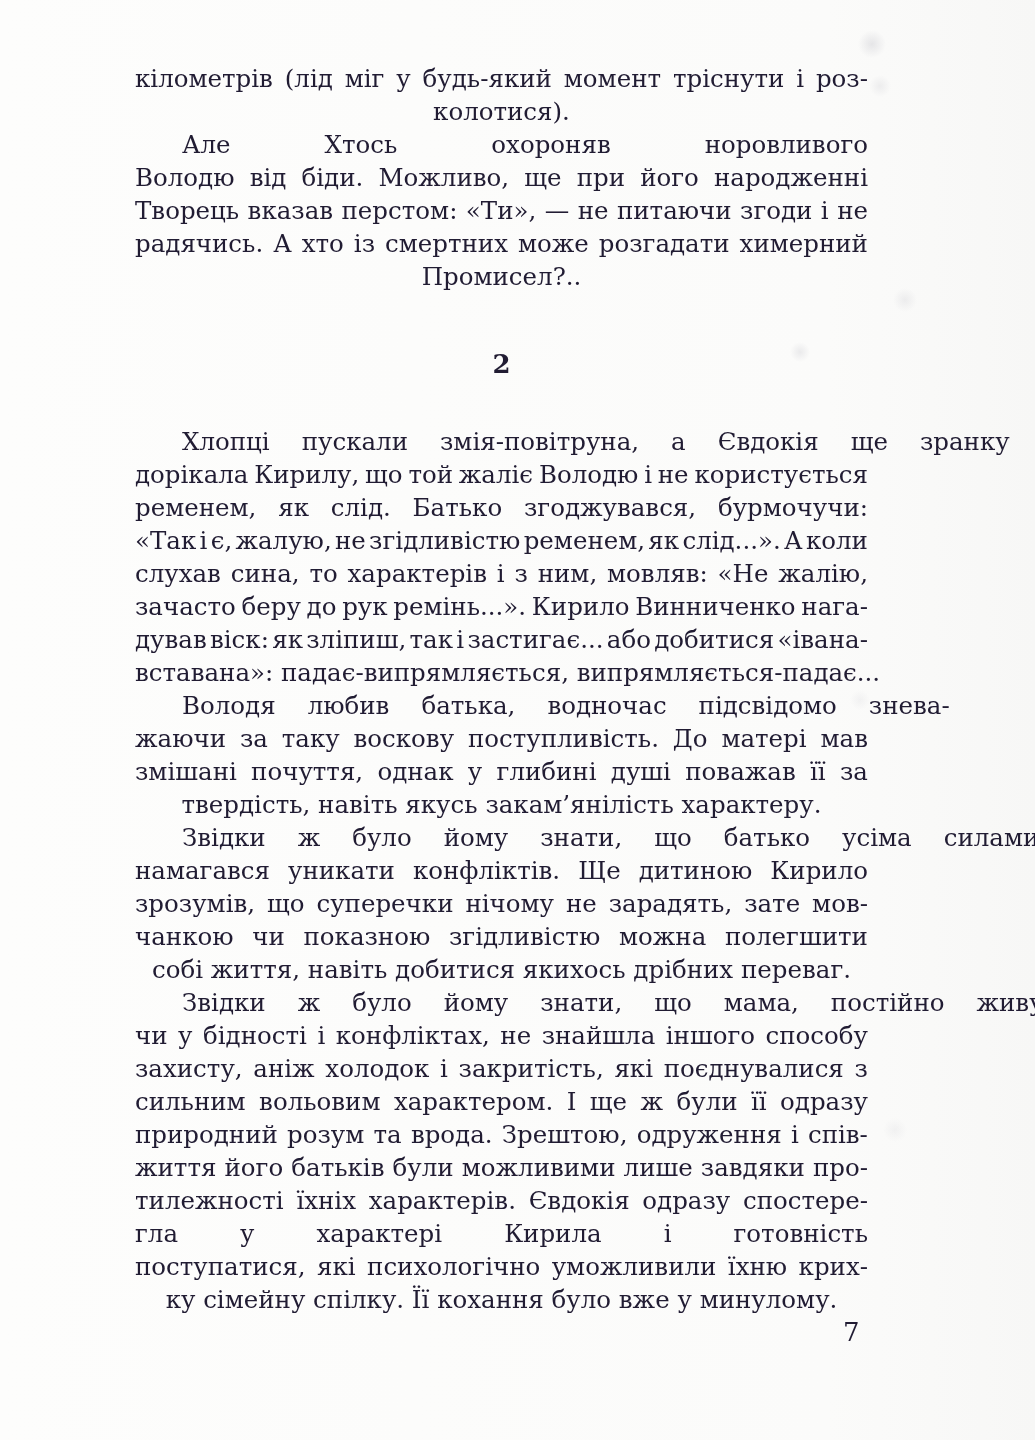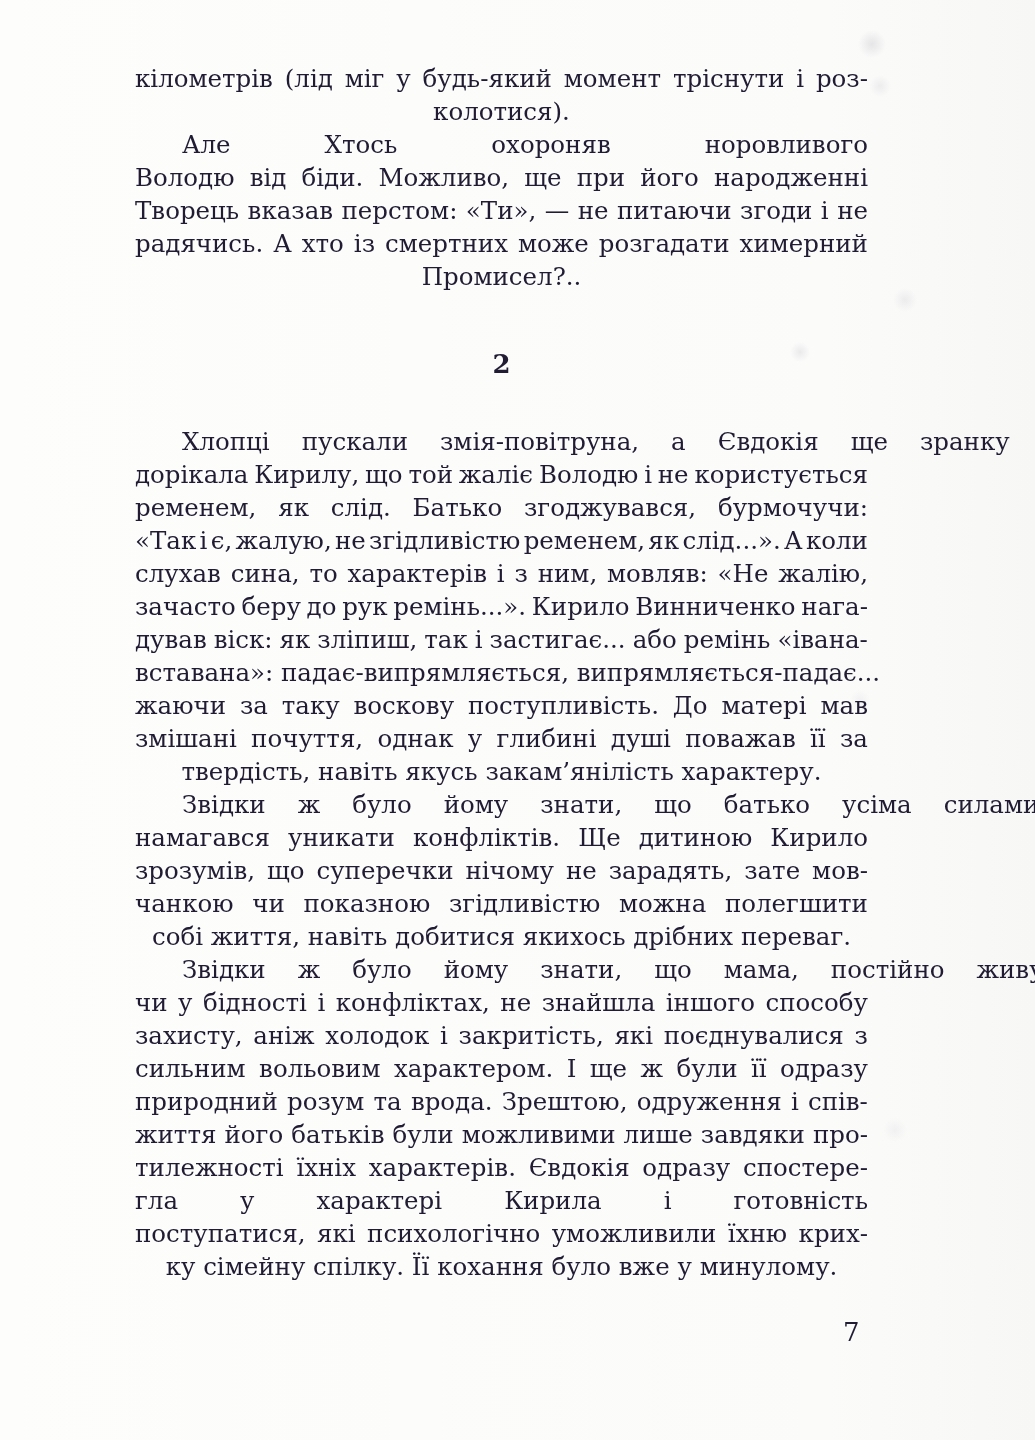--- a/index.html
+++ b/index.html
@@ -194,26 +194,34 @@
         </div>
         <div class="line j">
           <span>дував</span>
           <span>віск:</span>
           <span>як</span>
           <span>зліпиш,</span>
           <span>так</span>
           <span>і</span>
           <span>застигає...</span>
           <span>або</span>
-          <span>ремінь</span>
+          <span>добитися</span>
           <span>«івана-</span>
         </div>
         <div class="line last">вставана»: падає-випрямляється, випрямляється-падає...</div>
       </div>
       <div class="para">
+        <div class="line j first">
+          <span>Володя</span>
+          <span>любив</span>
+          <span>батька,</span>
+          <span>водночас</span>
+          <span>підсвідомо</span>
+          <span>знева-</span>
+        </div>
         <div class="line j">
           <span>жаючи</span>
           <span>за</span>
           <span>таку</span>
           <span>воскову</span>
           <span>поступливість.</span>
           <span>До</span>
           <span>матері</span>
           <span>мав</span>
         </div>

